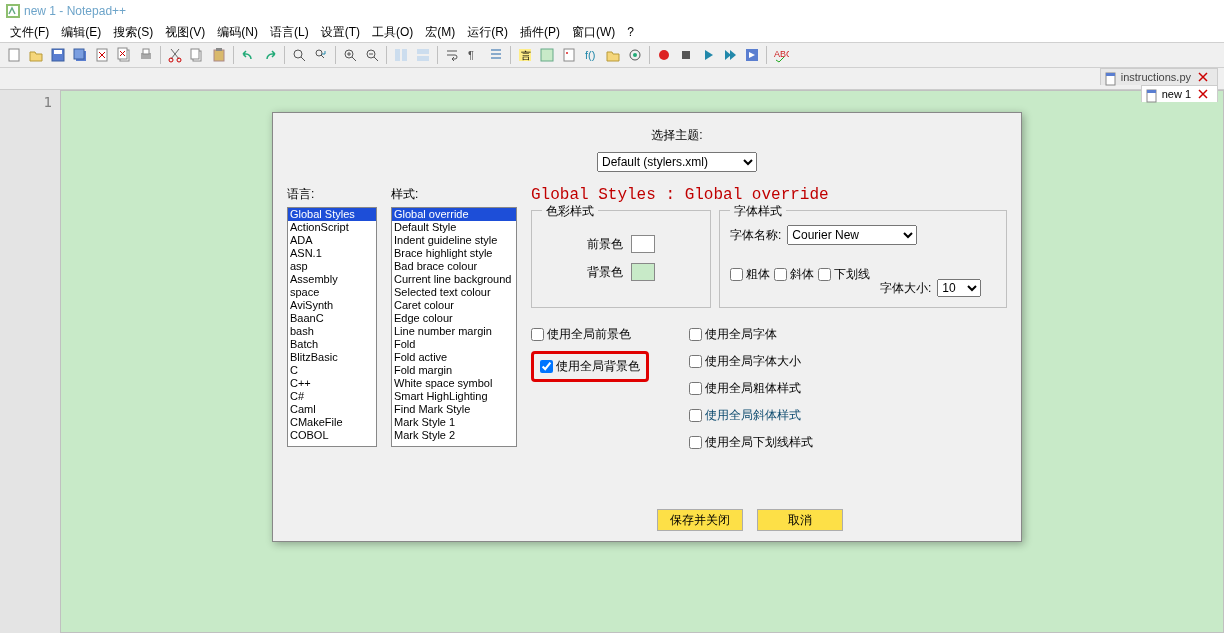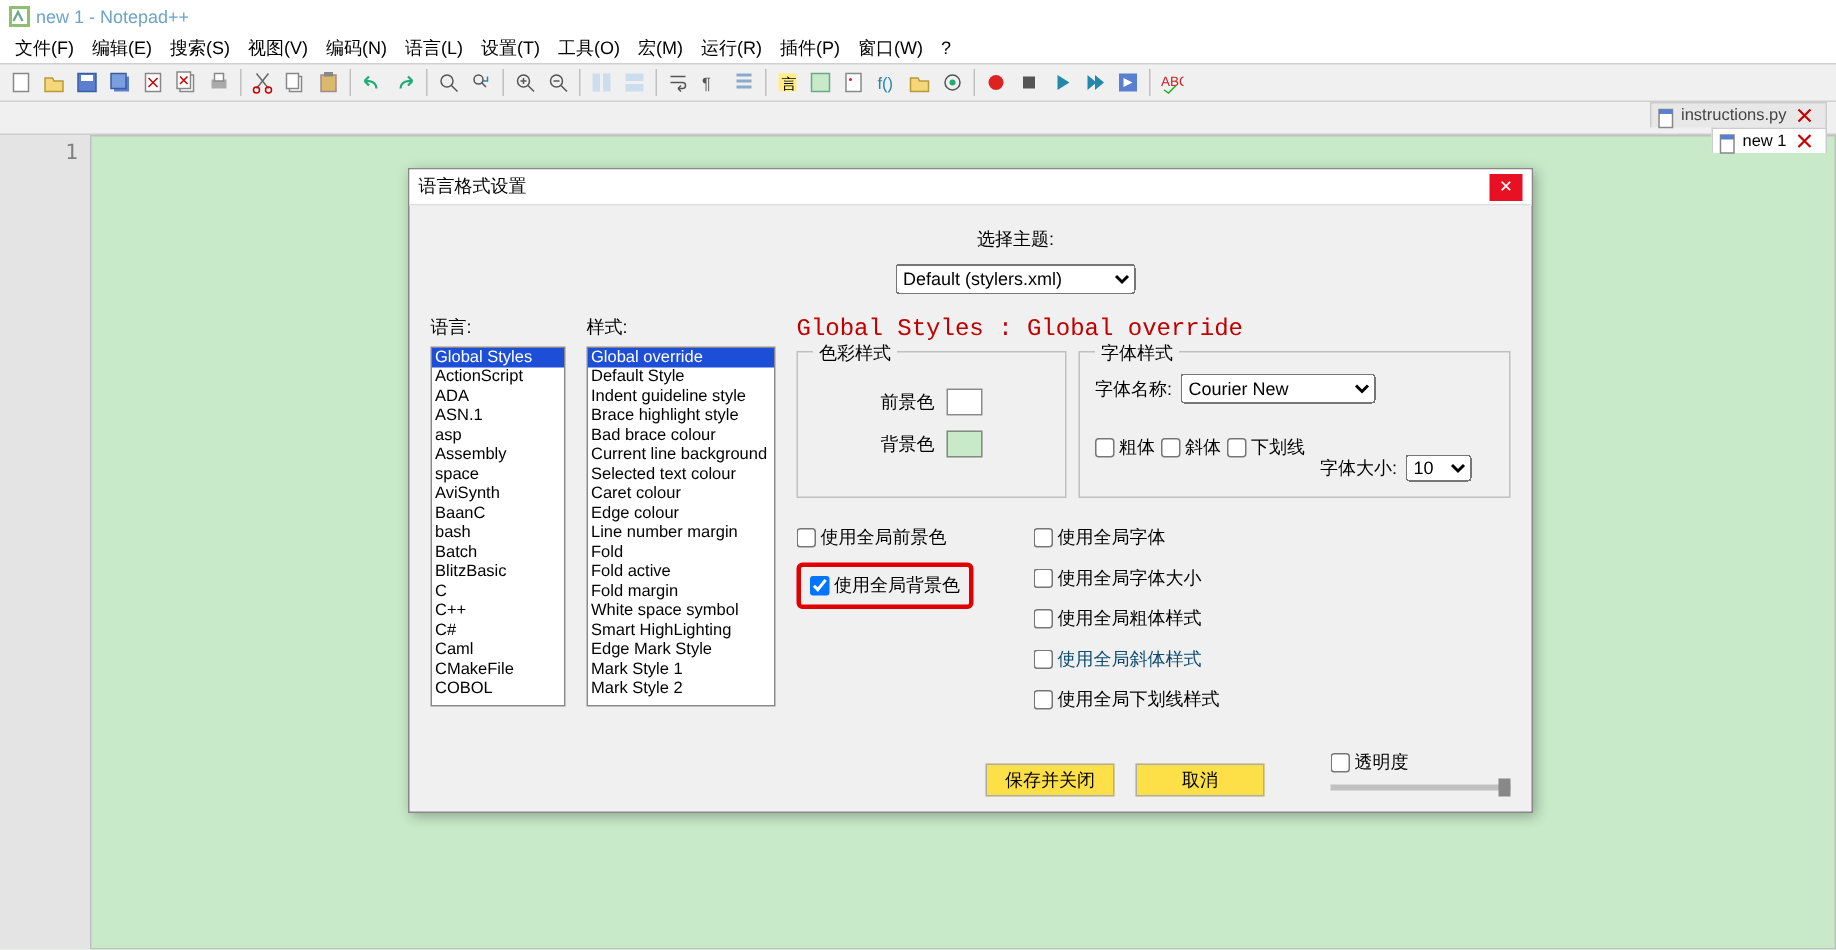--- a/index.html
+++ b/index.html
@@ -351,24 +351,20 @@
 </div>
 
 <div class="editor">
   <div class="gutter">
     <div>1</div>
   </div>
   <div class="content"></div>
 </div>
 
 <div class="dialog">
-  <div class="dialog-title">
-    <span class="ttl">语言格式设置</span>
-    <span class="close-btn">✕</span>
-  </div>
   <div class="dialog-body">
     <div class="theme-row">
       <span>选择主题:</span>
       <select><option>Default (stylers.xml)</option></select>
     </div>
 
     <div class="panels">
       <div class="left-panel">
         <div class="list-section">
           <span class="list-label">语言:</span>
@@ -404,21 +400,21 @@
               <div class="item">Current line background</div>
               <div class="item">Selected text colour</div>
               <div class="item">Caret colour</div>
               <div class="item">Edge colour</div>
               <div class="item">Line number margin</div>
               <div class="item">Fold</div>
               <div class="item">Fold active</div>
               <div class="item">Fold margin</div>
               <div class="item">White space symbol</div>
               <div class="item">Smart HighLighting</div>
-              <div class="item">Edge Mark Style</div>
+              <div class="item">Find Mark Style</div>
               <div class="item">Mark Style 1</div>
               <div class="item">Mark Style 2</div>
             </div>
         </div>
       </div>
 
       <div class="right-panel">
         <div class="style-heading">Global Styles : Global override</div>
         <div class="fs-row">
           <div class="fieldset color-group">
@@ -501,23 +497,14 @@
         </div>
       </div>
     </div>
   </div>
 
   <div class="dialog-footer">
     <div class="footer-buttons">
       <button>保存并关闭</button>
       <button>取消</button>
     </div>
-    <div class="trans-group">
-      <label class="check-row">
-          <input type="checkbox" style="">
-          <span>透明度</span>
-        </label>
-      <div class="slider-track">
-          <div class="slider-thumb"></div>
-        </div>
-    </div>
   </div>
 </div>
 
 </body></html>

